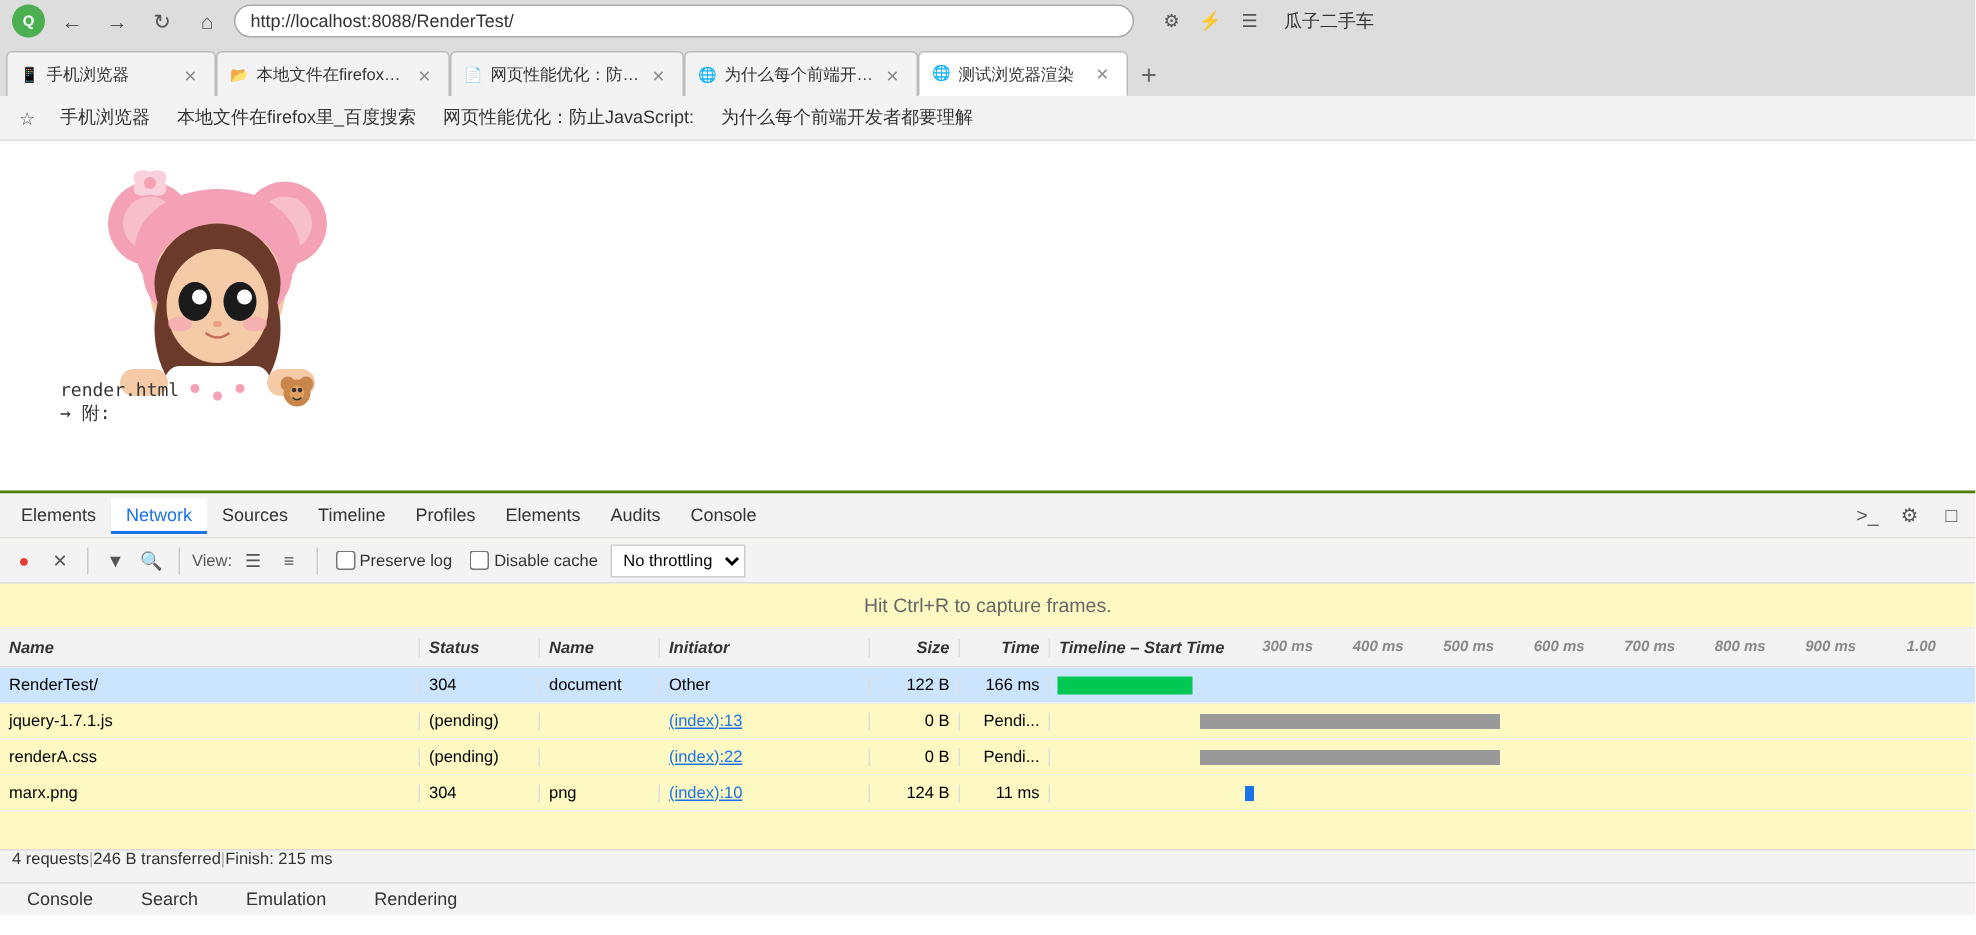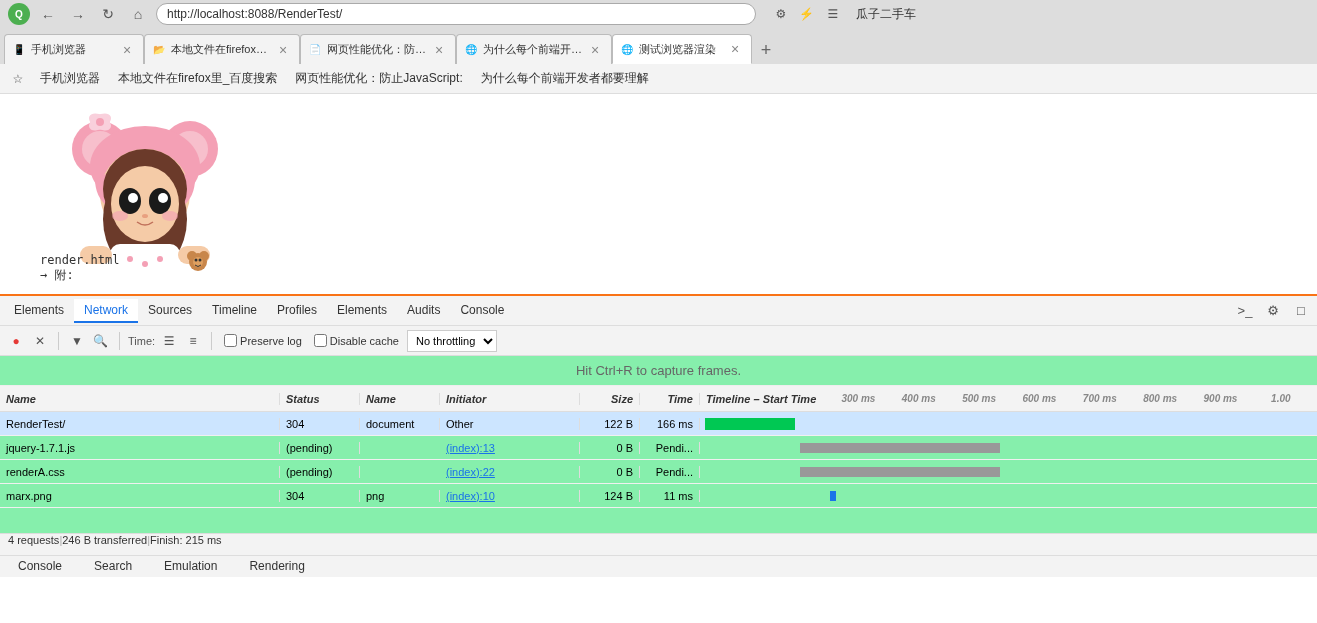--- a/index.html
+++ b/index.html
@@ -24,21 +24,21 @@
     .tab.active { background: #fff; border-bottom: 1px solid #fff; z-index: 1; }
     .tab-close { margin-left: auto; width: 16px; height: 16px; border: none; background: none; cursor: pointer; font-size: 14px; color: #888; display: flex; align-items: center; justify-content: center; border-radius: 50%; }
     .tab-favicon { width: 14px; height: 14px; display: flex; align-items: center; justify-content: center; font-size: 10px; }
     .tab-add { width: 28px; height: 28px; border: none; background: none; cursor: pointer; font-size: 18px; color: #666; display: flex; align-items: center; justify-content: center; }
 
     
     .content-area { height: 200px; background: #fff; position: relative; overflow: hidden; margin-left: 40px; }
     .page-content { padding: 10px; }
 
     
-    .devtools { height: 283px; border-top: 2px solid #f97316; background: #86efac; display: flex; flex-direction: column; }
+    .devtools { height: 283px; border-top: 2px solid #4d7c0f; background: #fef9c3; display: flex; flex-direction: column; margin-top: 33px; }
 
     
     .devtools-tabs { height: 30px; background: #f3f3f3; border-bottom: 1px solid #ddd; display: flex; align-items: center; padding: 0 4px; }
     .dt-tab { padding: 4px 10px; cursor: pointer; font-size: 12px; color: #333; border: none; background: none; border-bottom: 2px solid transparent; }
     .dt-tab.active { color: #1a73e8; border-bottom: 2px solid #1a73e8; background: #fff; }
     .dt-spacer { flex: 1; }
     .dt-right-icons { display: flex; gap: 4px; align-items: center; }
     .dt-icon-btn { width: 24px; height: 24px; border: none; background: none; cursor: pointer; font-size: 13px; color: #555; display: flex; align-items: center; justify-content: center; border-radius: 3px; }
 
     
@@ -230,21 +230,21 @@
     </div>
   </div>
 
   <div class="devtools-toolbar">
     <button class="toolbar-btn" style="color:#e53935;">●</button>
     <button class="toolbar-btn">✕</button>
     <div class="toolbar-separator"></div>
     <button class="toolbar-btn">▼</button>
     <button class="toolbar-btn">🔍</button>
     <div class="toolbar-separator"></div>
-    <span class="toolbar-label">Time:</span>
+    <span class="toolbar-label">View:</span>
     <button class="toolbar-btn">☰</button>
     <button class="toolbar-btn">≡</button>
     <div class="toolbar-separator"></div>
     <label class="toolbar-checkbox">
       <input type="checkbox" style="">
       <span>Preserve log</span>
     </label>
     <label class="toolbar-checkbox">
       <input type="checkbox" style="">
       <span>Disable cache</span>

